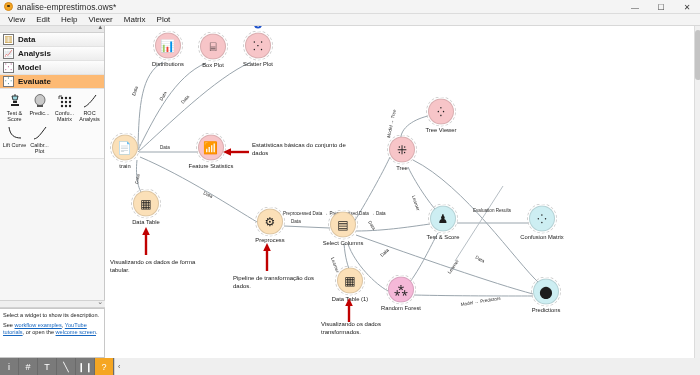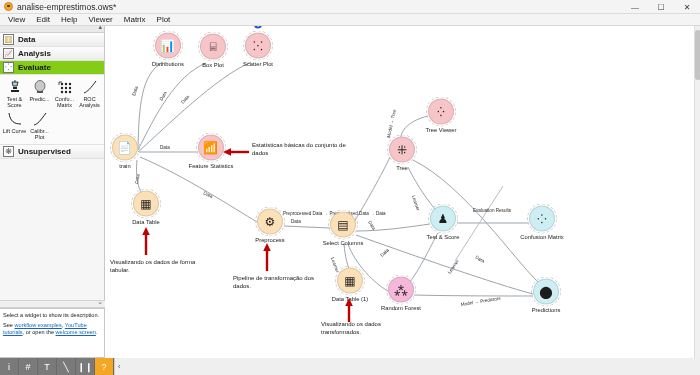--- a/index.html
+++ b/index.html
@@ -54,21 +54,21 @@
   }
   .dock-scroll-top::after{
     content:"▴"; position:absolute; right:2px; top:-3px; font-size:7px; color:#666;
   }
   .cat-list { flex:1; overflow:hidden; position:relative; }
   .cat {
     display:flex; align-items:center; gap:4px; height:14px;
     padding-left:3px; border-bottom:1px solid #e2e2e2;
     background:linear-gradient(#fdfdfd,#ededed);
   }
-  .cat.active { background:#84cc16; }
+  .cat.active { background:#fdba74; }
   .cat-ico {
     width:11px; height:11px; flex:none; border:1px solid #777;
     display:flex; align-items:center; justify-content:center;
     font-size:7px; line-height:1; background:#fff; overflow:hidden;
   }
   .cat-ico.data{ background:
       linear-gradient(#fff,#fff); }
   .cat-ico.data::before{ content:"▥"; color:#c79a3a; font-size:9px; }
   .cat-ico.viz{ } .cat-ico.viz::before{ content:"📈"; font-size:7px; }
   .cat-ico.model{ } .cat-ico.model::before{ content:"⁙"; font-size:9px; color:#b0508a; }
@@ -195,20 +195,24 @@
       <div class="cat">
         <span class="cat-ico data"></span>
         <span class="cat-label">Data</span>
       </div>
 
       <div class="cat">
         <span class="cat-ico viz"></span>
         <span class="cat-label">Analysis</span>
       </div>
 
+      <div class="cat">
+        <span class="cat-ico model"></span>
+        <span class="cat-label">Model</span>
+      </div>
 
       <div class="cat active">
         <span class="cat-ico eval"></span>
         <span class="cat-label">Evaluate</span>
       </div>
 
       <div class="widget-grid">
         <div class="wg">
           <span class="wg-ico">
             <svg width="16" height="16" viewBox="0 0 16 16">
@@ -266,24 +270,20 @@
         <div class="wg">
           <span class="wg-ico">
             <svg width="16" height="16" viewBox="0 0 16 16">
                 <path d="M2 14 C6 13 8 10 14 2" stroke="#222" stroke-width="1" fill="none"></path>
               </svg>
           </span>
           <span class="wg-lbl">Calibr... Plot</span>
         </div>
       </div>
 
-      <div class="cat">
-        <span class="cat-ico unsup"></span>
-        <span class="cat-label">Unsupervised</span>
-      </div>
 
       <div class="dock-filler"></div>
     </div>
   </div>
 
   <div class="desc-scroll"></div>
 
   <div class="descpanel">
     <div class="line">Select a widget to show its description.</div>
     <div class="line" style="margin-top:3px;">

